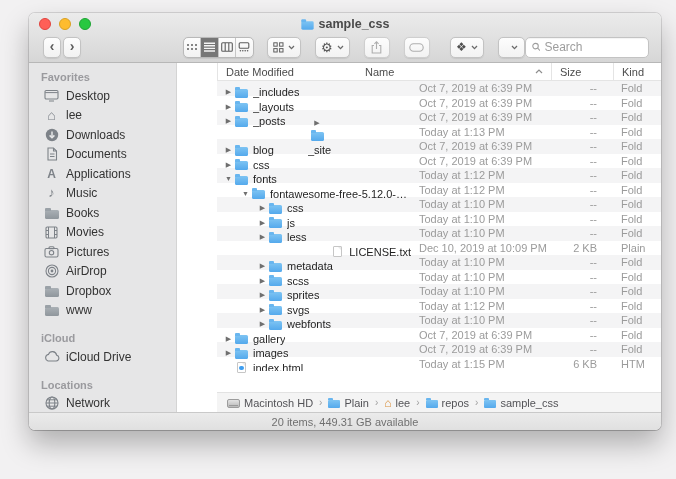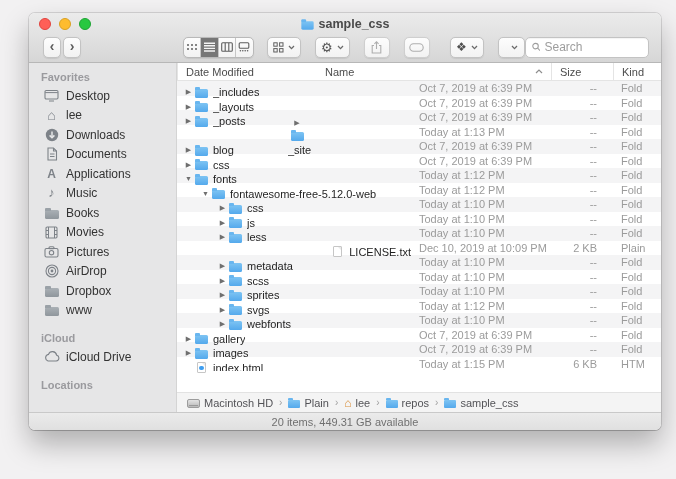--- a/index.html
+++ b/index.html
@@ -71,21 +71,21 @@
     border:1px solid #c3c3c3; border-radius:5px; background:#fff;
     display:flex; align-items:center; padding:0 6px; gap:4px;
     box-shadow:inset 0 1px 1px rgba(0,0,0,.05);
   }
   .search-field input {
     border:none; outline:none; width:100%; font-size:12px; color:#8b5cf6;
     font-family:inherit; background:transparent;
   }
   .search-field input::placeholder { color:#9d9d9d; }
   
-  .main { flex:1 1 auto; display:flex; min-height:0; }
+  .main { flex:1 1 auto; display:flex; min-height:0;gap:40px; }
   .sidebar {
     flex:0 0 148px; background:#e6e6e7; border-right:1px solid #d4d4d4;
     padding-top:6px; overflow:hidden;
   }
   .sb-section { margin-top:10px; }
   .sb-section:first-child { margin-top:0; }
   .sb-heading { font-size:11px; font-weight:700; color:#9a9a9e; padding:2px 0 3px 12px; }
   .sb-item { display:flex; align-items:center; height:19.5px; padding-left:14px; gap:6px; }
   .sb-icon { width:17px; display:flex; align-items:center; justify-content:center; color:#7d8288; font-size:13px; }
   .sb-icon svg { display:block; }
@@ -402,20 +402,32 @@
             <span class="sb-icon">
               <svg width="16" height="11" viewBox="0 0 16 11">
                 <path d="M4 10 h8.2 a3 3 0 0 0 .4-5.9 A4.2 4.2 0 0 0 4.5 3.4 A3.4 3.4 0 0 0 4 10 Z" fill="none" stroke="#7d8288" stroke-width="1.1"></path>
               </svg>
             </span>
             <span class="sb-label">iCloud Drive</span>
           </div>
         </div>
         <div class="sb-section">
           <div class="sb-heading">Locations</div>
+          <div class="sb-item">
+            <span class="sb-icon">
+              <svg width="14" height="14" viewBox="0 0 14 14">
+                <circle cx="7" cy="7" r="6" fill="none" stroke="#7d8288" stroke-width="1.1"></circle>
+                <ellipse cx="7" cy="7" rx="2.8" ry="6" fill="none" stroke="#7d8288" stroke-width="1.1"></ellipse>
+                <line x1="1" y1="7" x2="13" y2="7" stroke="#7d8288"></line>
+                <line x1="2" y1="3.8" x2="12" y2="3.8" stroke="#7d8288"></line>
+                <line x1="2" y1="10.2" x2="12" y2="10.2" stroke="#7d8288"></line>
+              </svg>
+            </span>
+            <span class="sb-label">Network</span>
+          </div>
         </div>
       </aside>
     <div class="content">
       <div class="list-header">
         <div class="hcell h-date">
             <span>Date Modified</span>
           </div>
         <div class="hcell h-name">
           <span>Name</span>
           <svg class="sort" width="8" height="5" viewBox="0 0 8 5">

